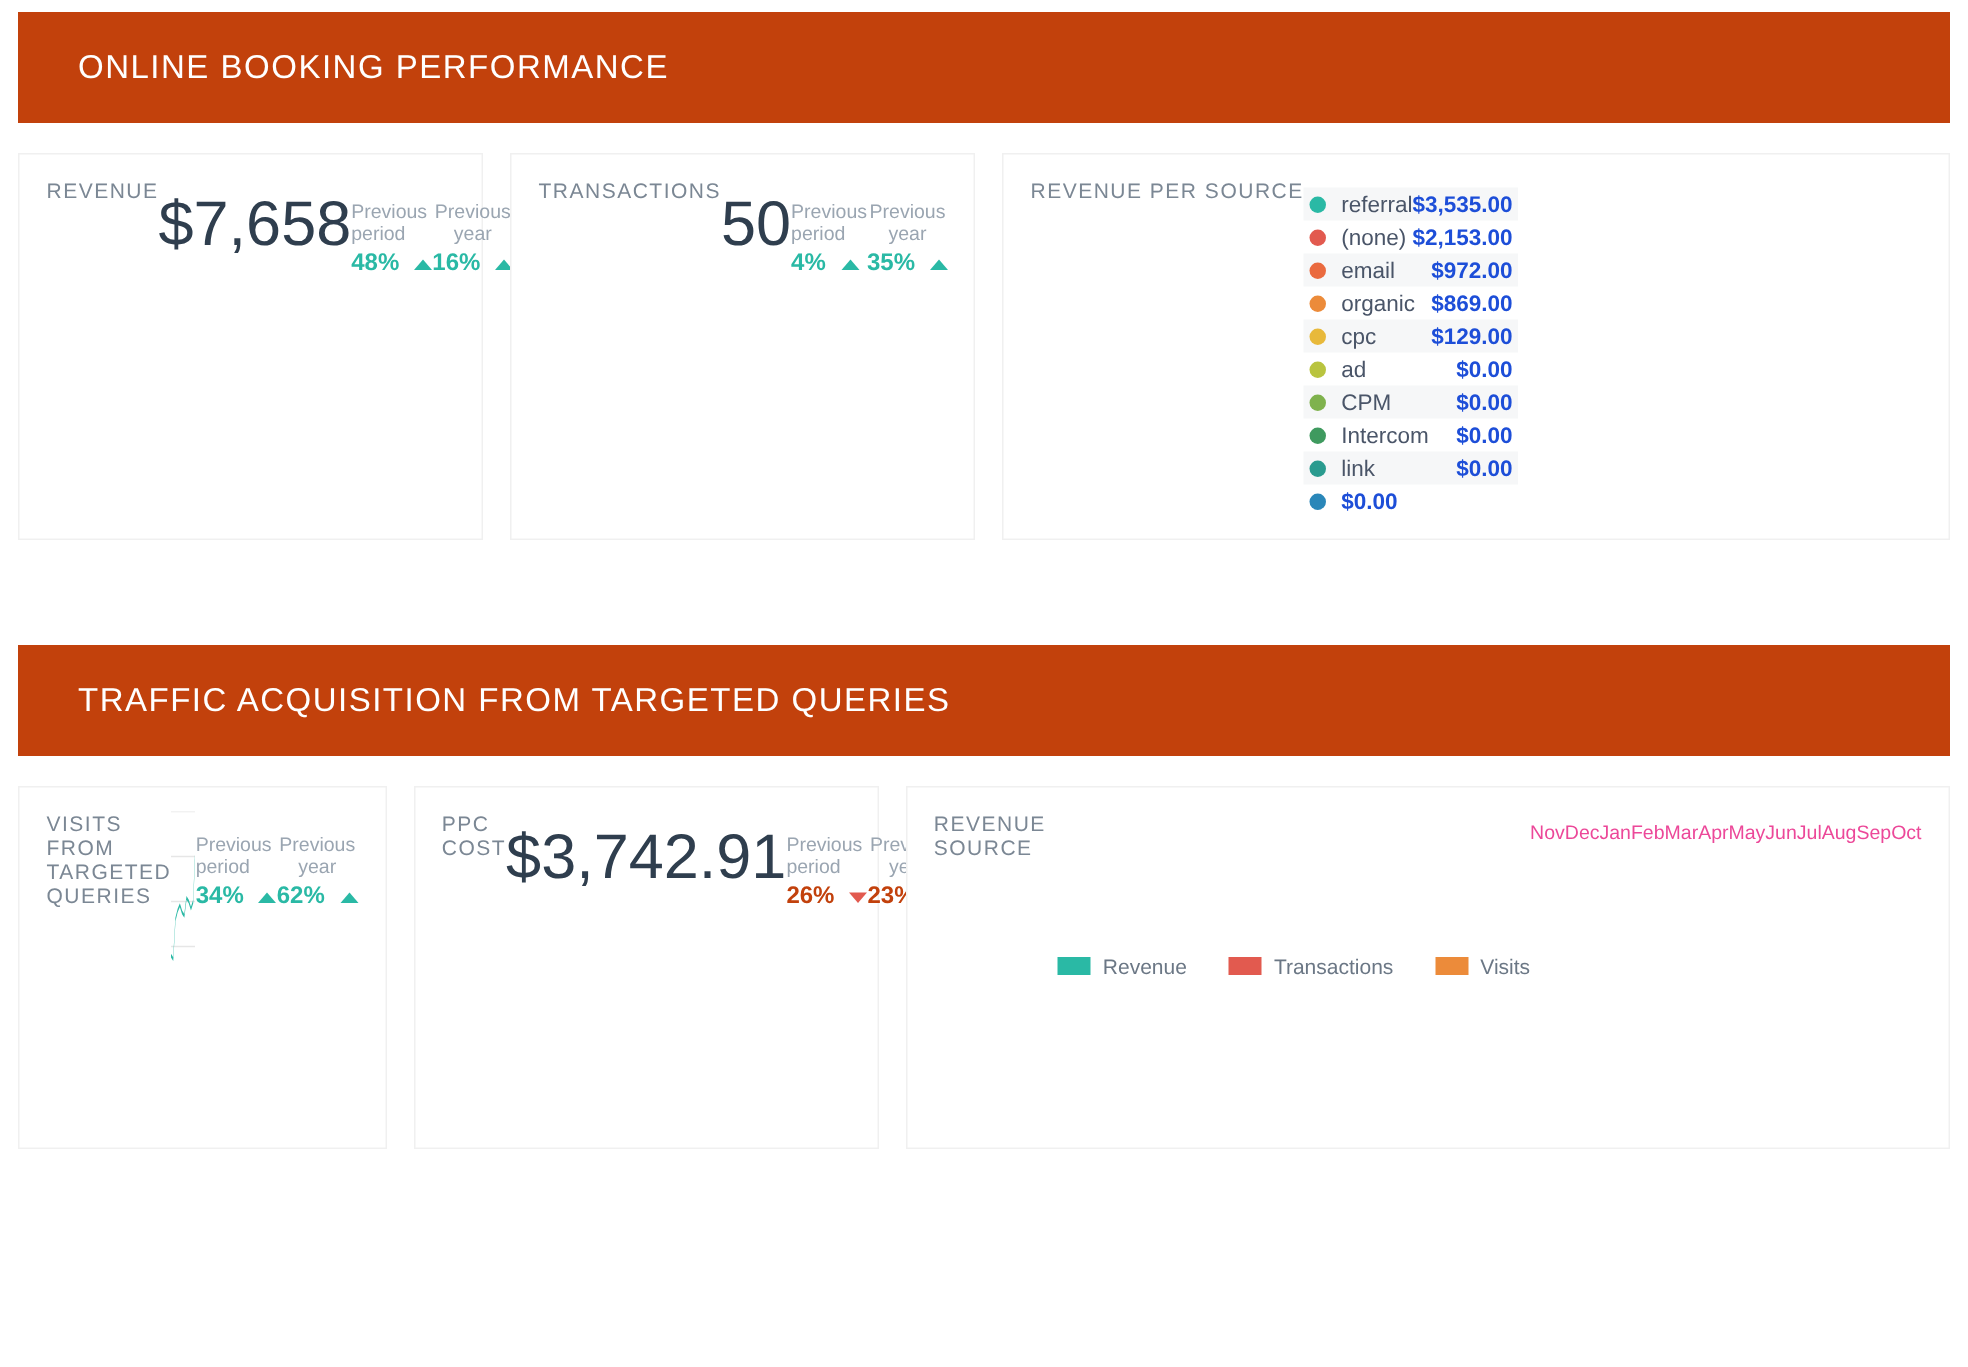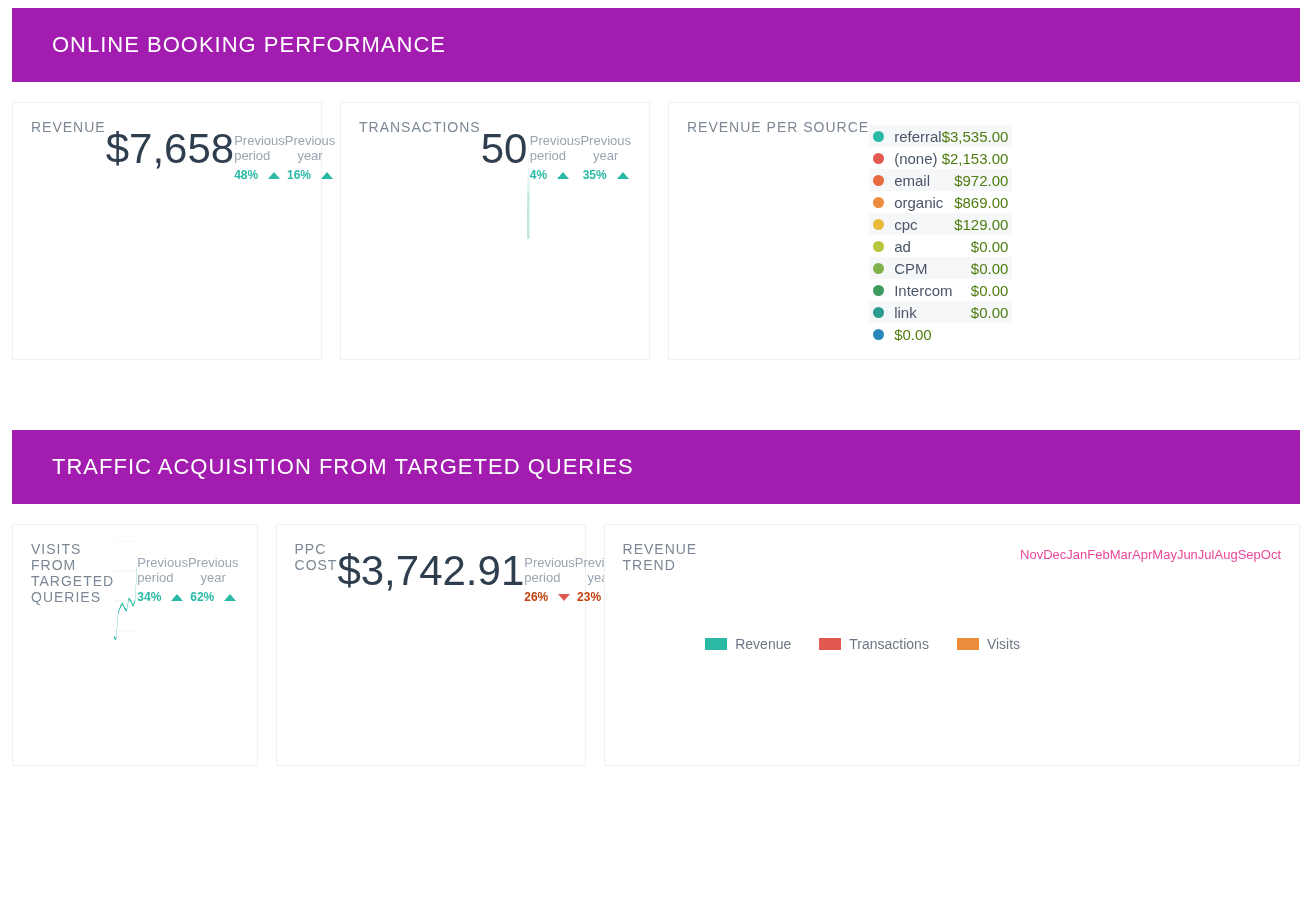--- a/index.html
+++ b/index.html
@@ -4,21 +4,21 @@
 <style>
   * { box-sizing: border-box; margin: 0; padding: 0; }
   body {
     font-family: "Helvetica Neue", Arial, sans-serif;
     background: #ffffff;
     color: #4a5568;
     width: 1312px;
     padding: 0 12px;
   }
   .section-header {
-    background: #a21caf;
+    background: #c2410c;
     color: #ffffff;
     font-size: 22px;
     font-weight: 300;
     letter-spacing: 1px;
     padding: 24px 40px;
     margin-top: 8px;
     margin-bottom: 20px;
   }
   .row {
     display: flex;
@@ -56,21 +56,21 @@
   .grid-line { stroke: #e6e6e6; stroke-width:1; }
   .compare-row {
     display: flex;
     justify-content: space-between;
     margin-top: 14px;
     font-size: 13px;
   }
   .compare-col { text-align: left; }
   .compare-col.right { text-align: center; }
   .compare-label { color: #9aa5b1; font-size: 13px; margin-bottom: 4px; }
-  .compare-value { font-weight: 700; font-size: 12px; display:inline-flex; align-items:center; gap:10px; }
+  .compare-value { font-weight: 700; font-size: 16px; display:inline-flex; align-items:center; gap:10px; }
   .up   { color: #2ab9a5; }
   .down { color: #c2410c; }
   .caret {
     width: 0; height: 0; display:inline-block;
     border-left: 6px solid transparent;
     border-right: 6px solid transparent;
   }
   .caret.up-c   { border-bottom: 7px solid #2ab9a5; }
   .caret.down-c { border-top: 7px solid #e25a4f; }
 
@@ -82,21 +82,21 @@
     height: 22px;
     font-size: 15px;
   }
   .source-row:nth-child(odd) { background: #f6f7f8; }
   .dot {
     width: 11px; height: 11px; border-radius: 50%;
     margin: 0 10px 0 4px;
     flex-shrink: 0;
   }
   .source-name { flex: 1; color: #4a5568; }
-  .source-val  { font-weight: 400; color: #4d7c0f; padding-right: 4px; text-align: center; }
+  .source-val  { font-weight: 700; color: #1d4ed8; padding-right: 4px; text-align: center; }
 
   
   .legend {
     display: flex; gap: 28px; align-items:center;
     margin: 6px 0 10px 8px;
     font-size: 14px; color: #6b7785;
   }
   .legend-item { display:flex; align-items:center; gap:8px; }
   .legend-swatch { width: 22px; height: 12px; }
   .barchart-wrap { width: 100%; height: 210px; position:relative; }
@@ -286,21 +286,21 @@
         <div class="compare-label">Previous year</div>
         <div class="compare-value down">
             <span>23%</span>
             <span class="caret down-c"></span>
           </div>
       </div>
     </div>
   </div>
 
   <div class="card wide">
-    <div class="card-title">REVENUE TREND</div>
+    <div class="card-title">REVENUE SOURCE</div>
     <div class="legend" id="trend-legend">
         <div class="legend-item">
           <span class="legend-swatch" style="background:#2ab9a5"></span>
           <span>Revenue</span>
         </div>
         <div class="legend-item">
           <span class="legend-swatch" style="background:#e25a4f"></span>
           <span>Transactions</span>
         </div>
         <div class="legend-item">

